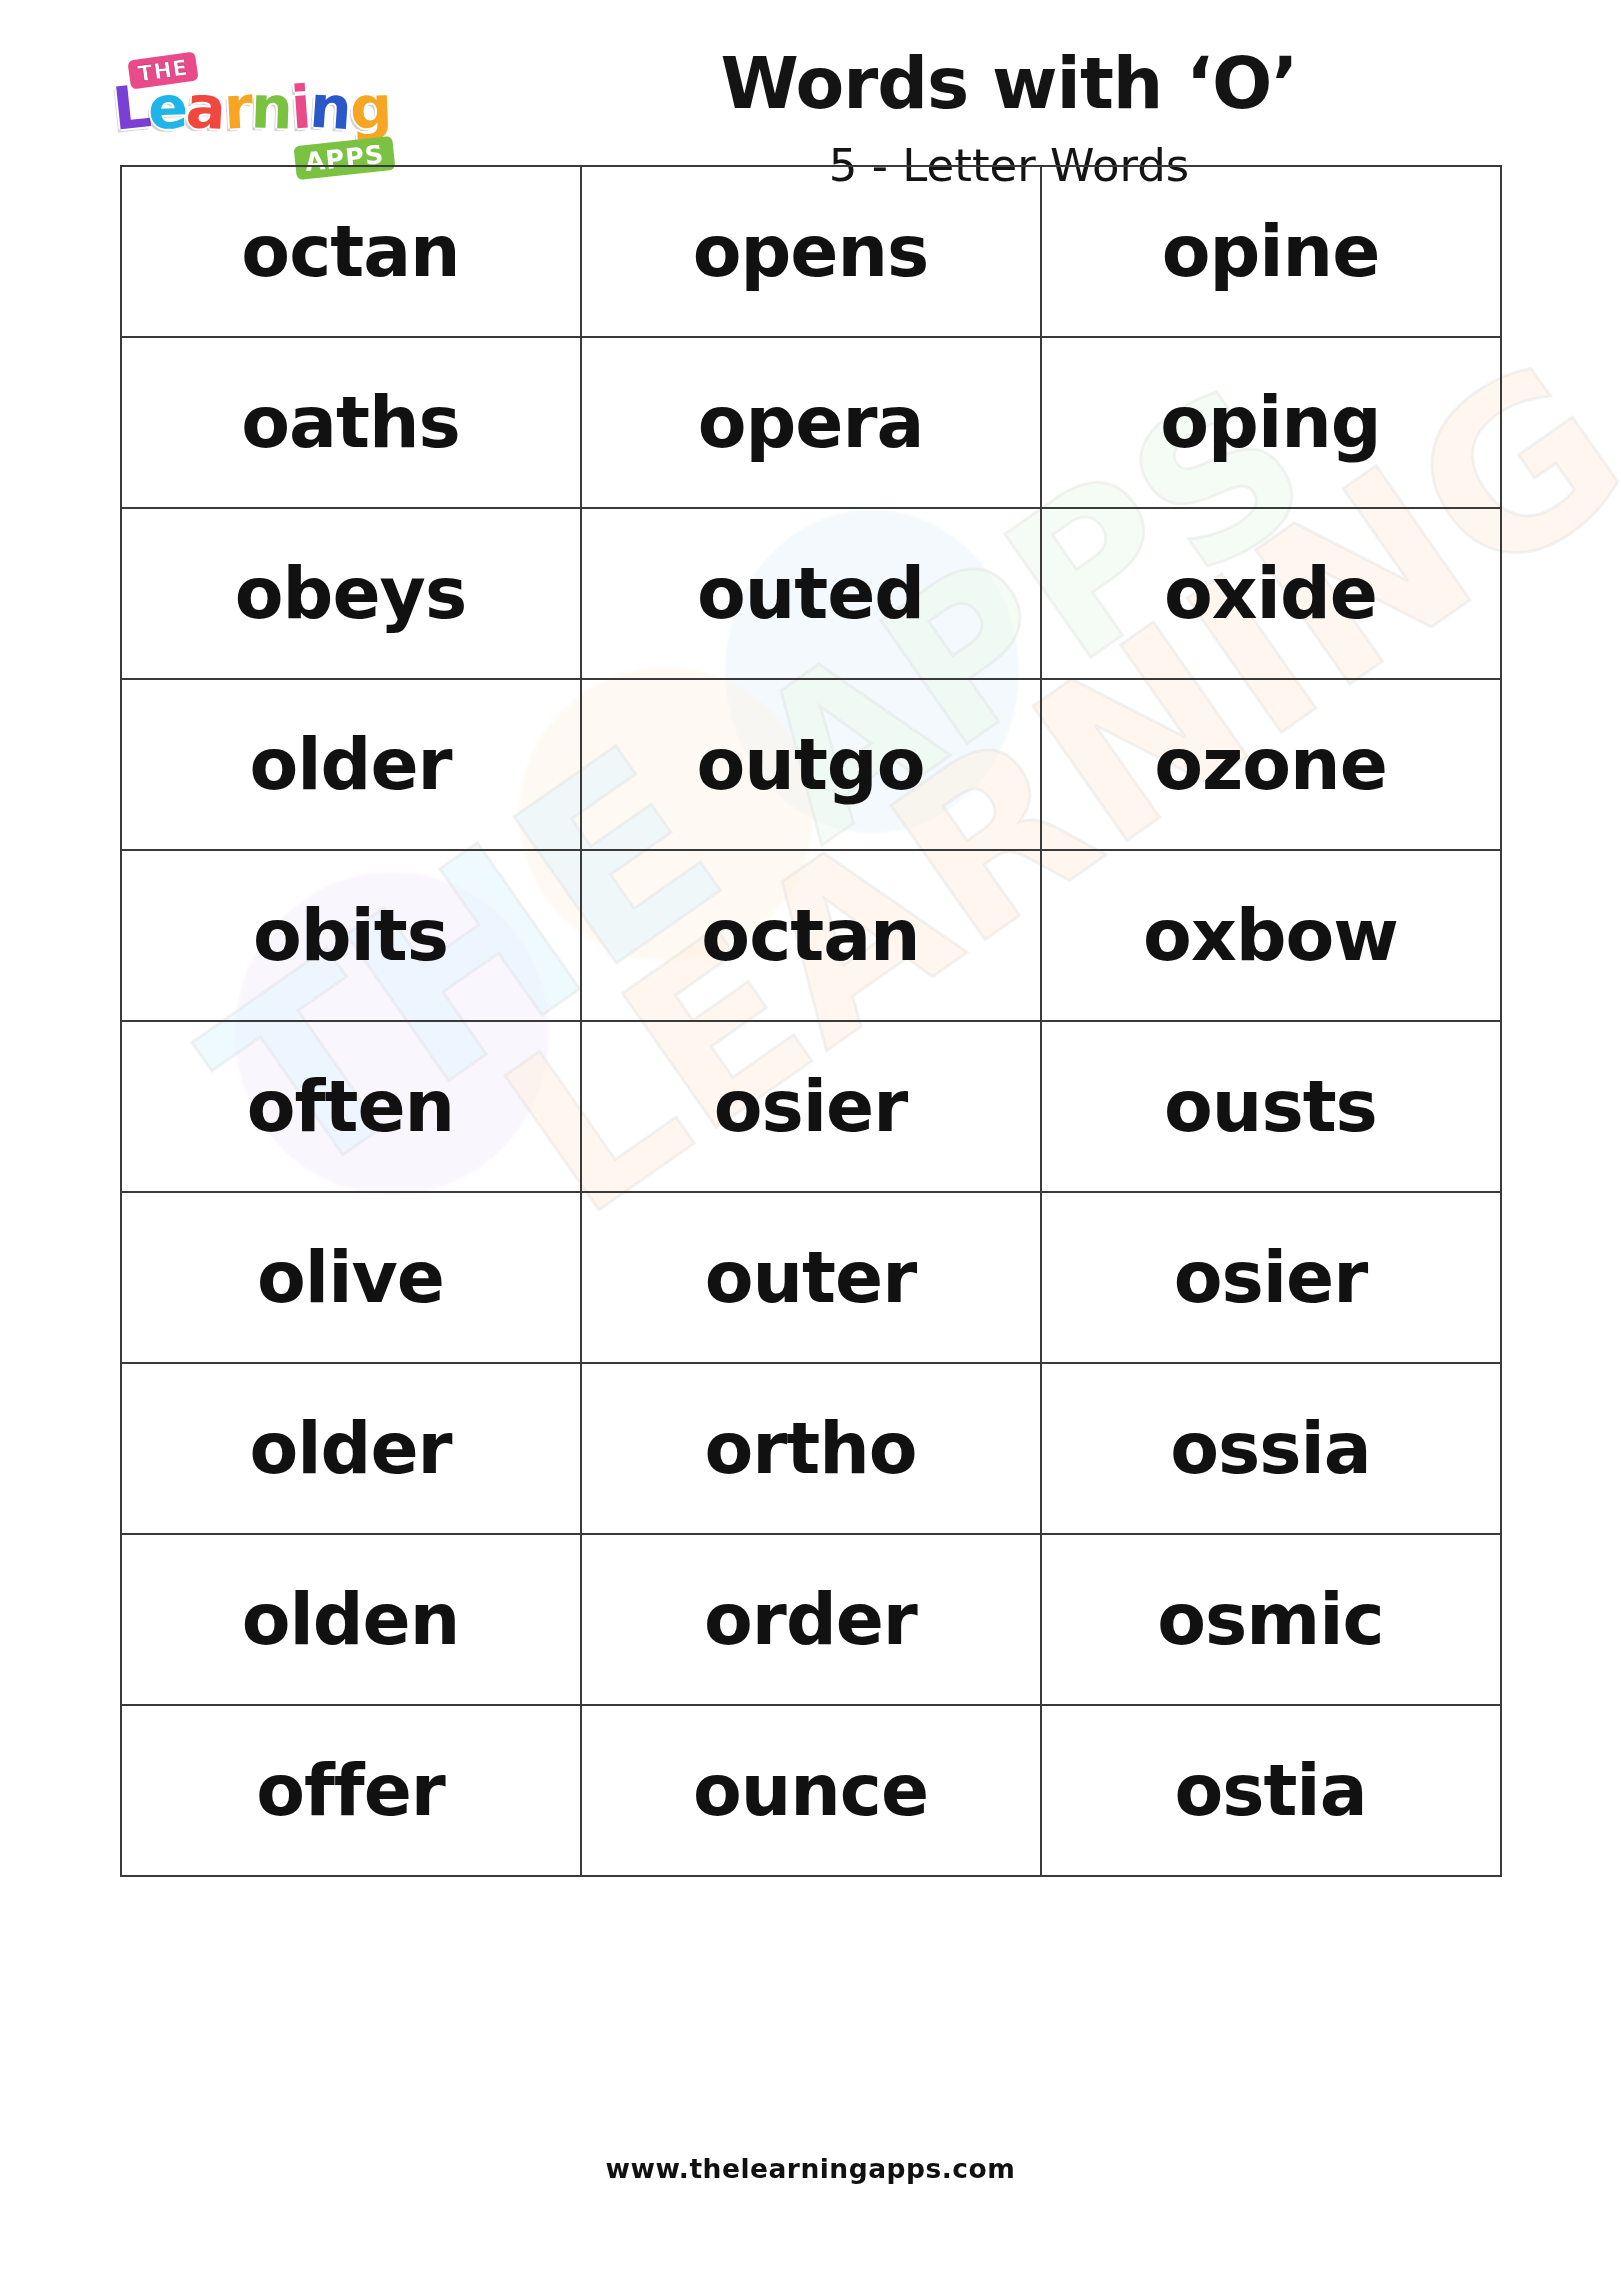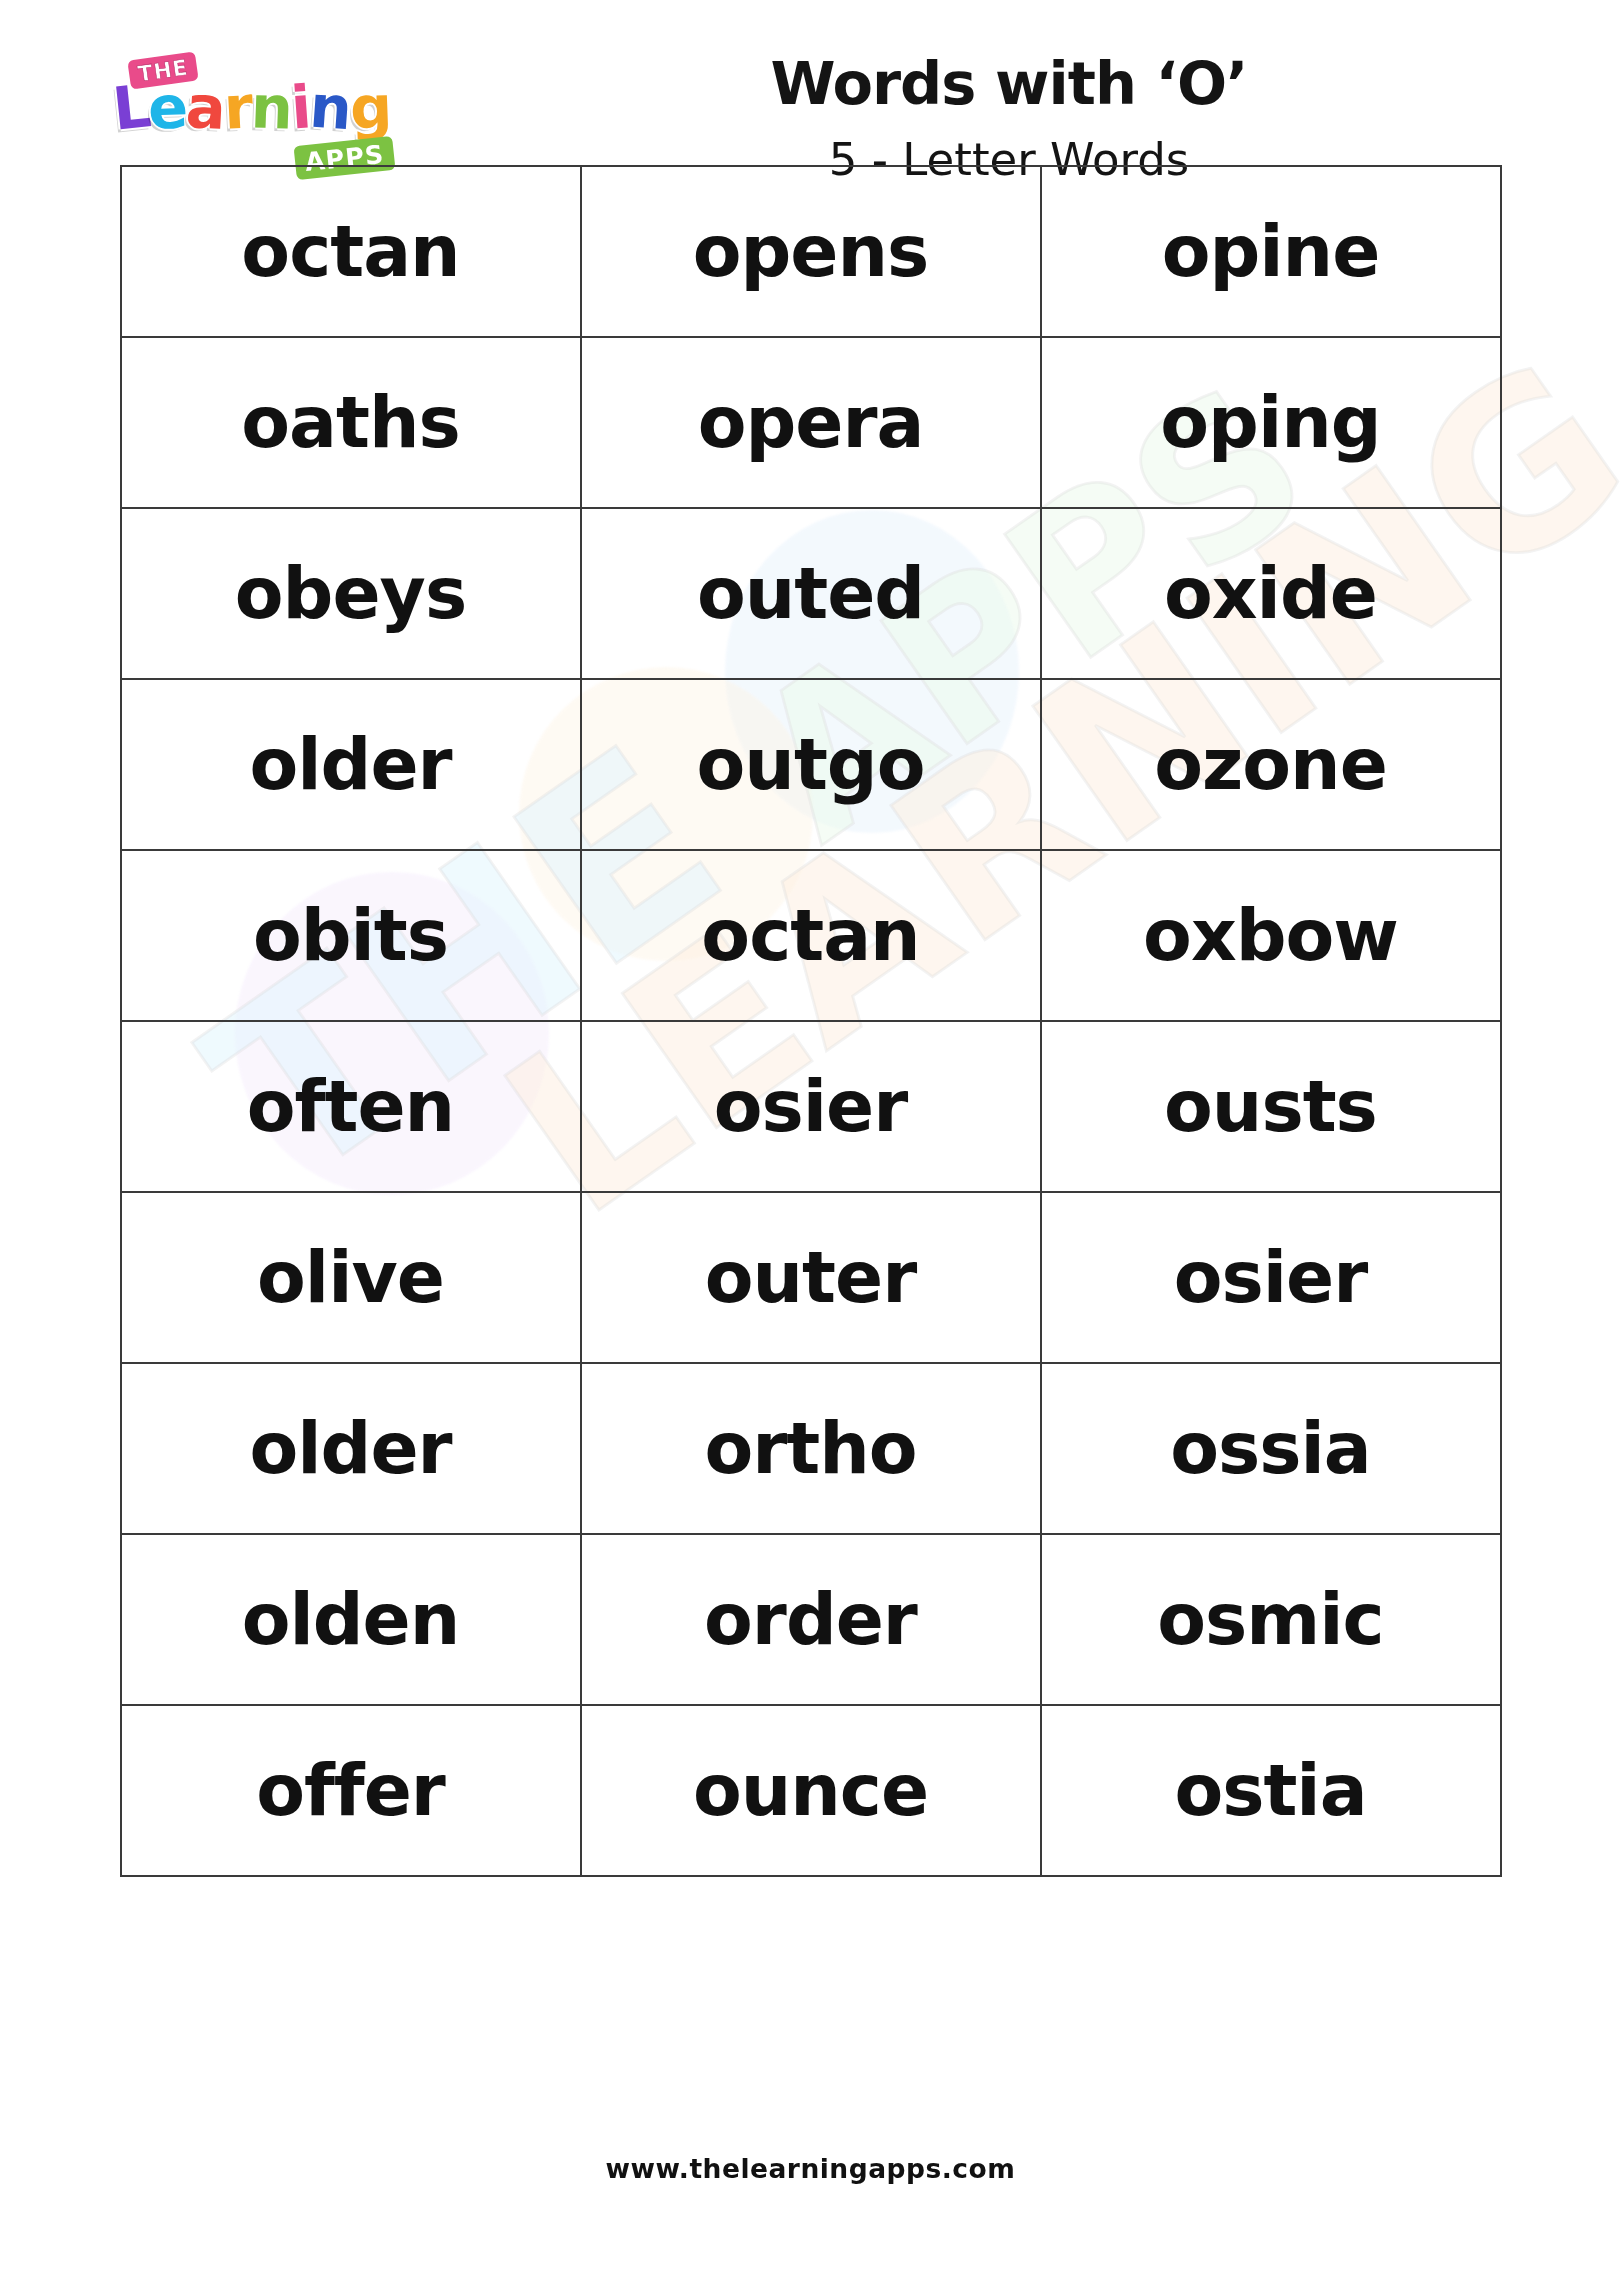--- a/index.html
+++ b/index.html
@@ -95,21 +95,21 @@
   }
 
   .titles {
     flex: 1 1 auto;
     text-align: center;
     margin-left: -59px;
   }
   .title-main {
     font-family: "DejaVu Sans", sans-serif;
     font-weight: bold;
-    font-size: 59px;
+    font-size: 71px;
     color: #141414;
     line-height: 1.0;
     letter-spacing: -1px;
     white-space: nowrap;
   }
   .title-sub {
     font-family: "DejaVu Sans", sans-serif;
     font-weight: normal;
     font-size: 45px;
     color: #141414;

